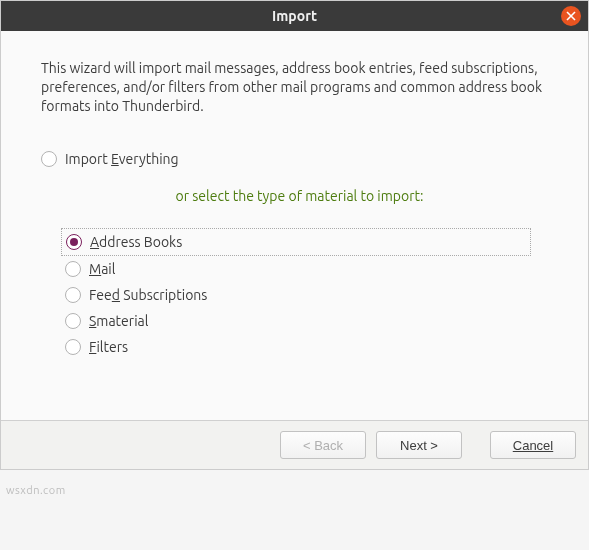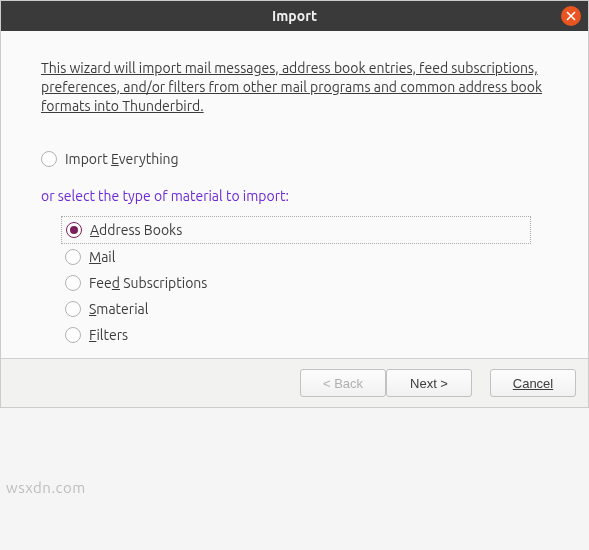--- a/index.html
+++ b/index.html
@@ -7,21 +7,21 @@
       font-family: Ubuntu, "Segoe UI", sans-serif;
       font-size: 14px;
       color: #3c3c3c;
       background: #f5f5f5;
       width: 589px;
       height: 550px;
       overflow: hidden;
     }
     .window {
       width: 589px;
-      height: 408px;
+      height: 470px;
       display: flex;
       flex-direction: column;
       background: #f7f7f7;
       border: 1px solid #ccc;
     }
     .titlebar {
       background: #3a3a3a;
       color: #f0f0f0;
       height: 30px;
       display: flex;
@@ -52,21 +52,20 @@
       flex: 1;
       padding: 28px 30px 10px 40px;
       background: #fafafa;
       display: flex;
       flex-direction: column;
     }
     .intro p {
       line-height: 1.35;
       margin-bottom: 6px;
       color: #3c3c3c;
-      text-decoration: underline;
     }
     .radio-group-top {
       margin-top: 26px;
       margin-bottom: 18px;
     }
     .radio-row {
       display: flex;
       align-items: center;
       cursor: pointer;
       padding: 3px 0;
@@ -96,32 +95,34 @@
       content: "";
       position: absolute;
       width: 8px;
       height: 8px;
       background: #7a1f5c;
       border-radius: 50%;
       top: 3px;
       left: 3px;
     }
     .subhead {
-      margin-bottom: 12px;
-      color: #6d28d9;
+      margin-bottom: 24px;
+      color: #4d7c0f;
+      text-align: center;
     }
     .options {
       width: 490px;
     }
     .underline-first { text-decoration: underline; }
     .footer {
       border-top: 1px solid #d0d0d0;
       padding: 10px 12px;
       display: flex;
       justify-content: flex-end;
+      gap: 10px;
       background: #f2f2f0;
     }
     .btn {
       min-width: 86px;
       height: 28px;
       border: 1px solid #c2c2c2;
       background: linear-gradient(#fdfdfd, #f1f1f1);
       border-radius: 3px;
       font-size: 13px;
       color: #3c3c3c;
@@ -130,21 +131,21 @@
     }
     .btn:disabled {
       color: #b0b0b0;
       cursor: default;
     }
     .spacer-cancel { margin-left: 18px; text-decoration: underline; }
     .watermark {
       position: absolute;
       left: 6px;
       bottom: 54px;
-      font-size: 15px;
+      font-size: 11px;
       color: #bdbdbd;
       letter-spacing: 0.5px;
     }
   </style>
 </head>
 <body>
 
 <div class="window">
 
   <div class="titlebar">

